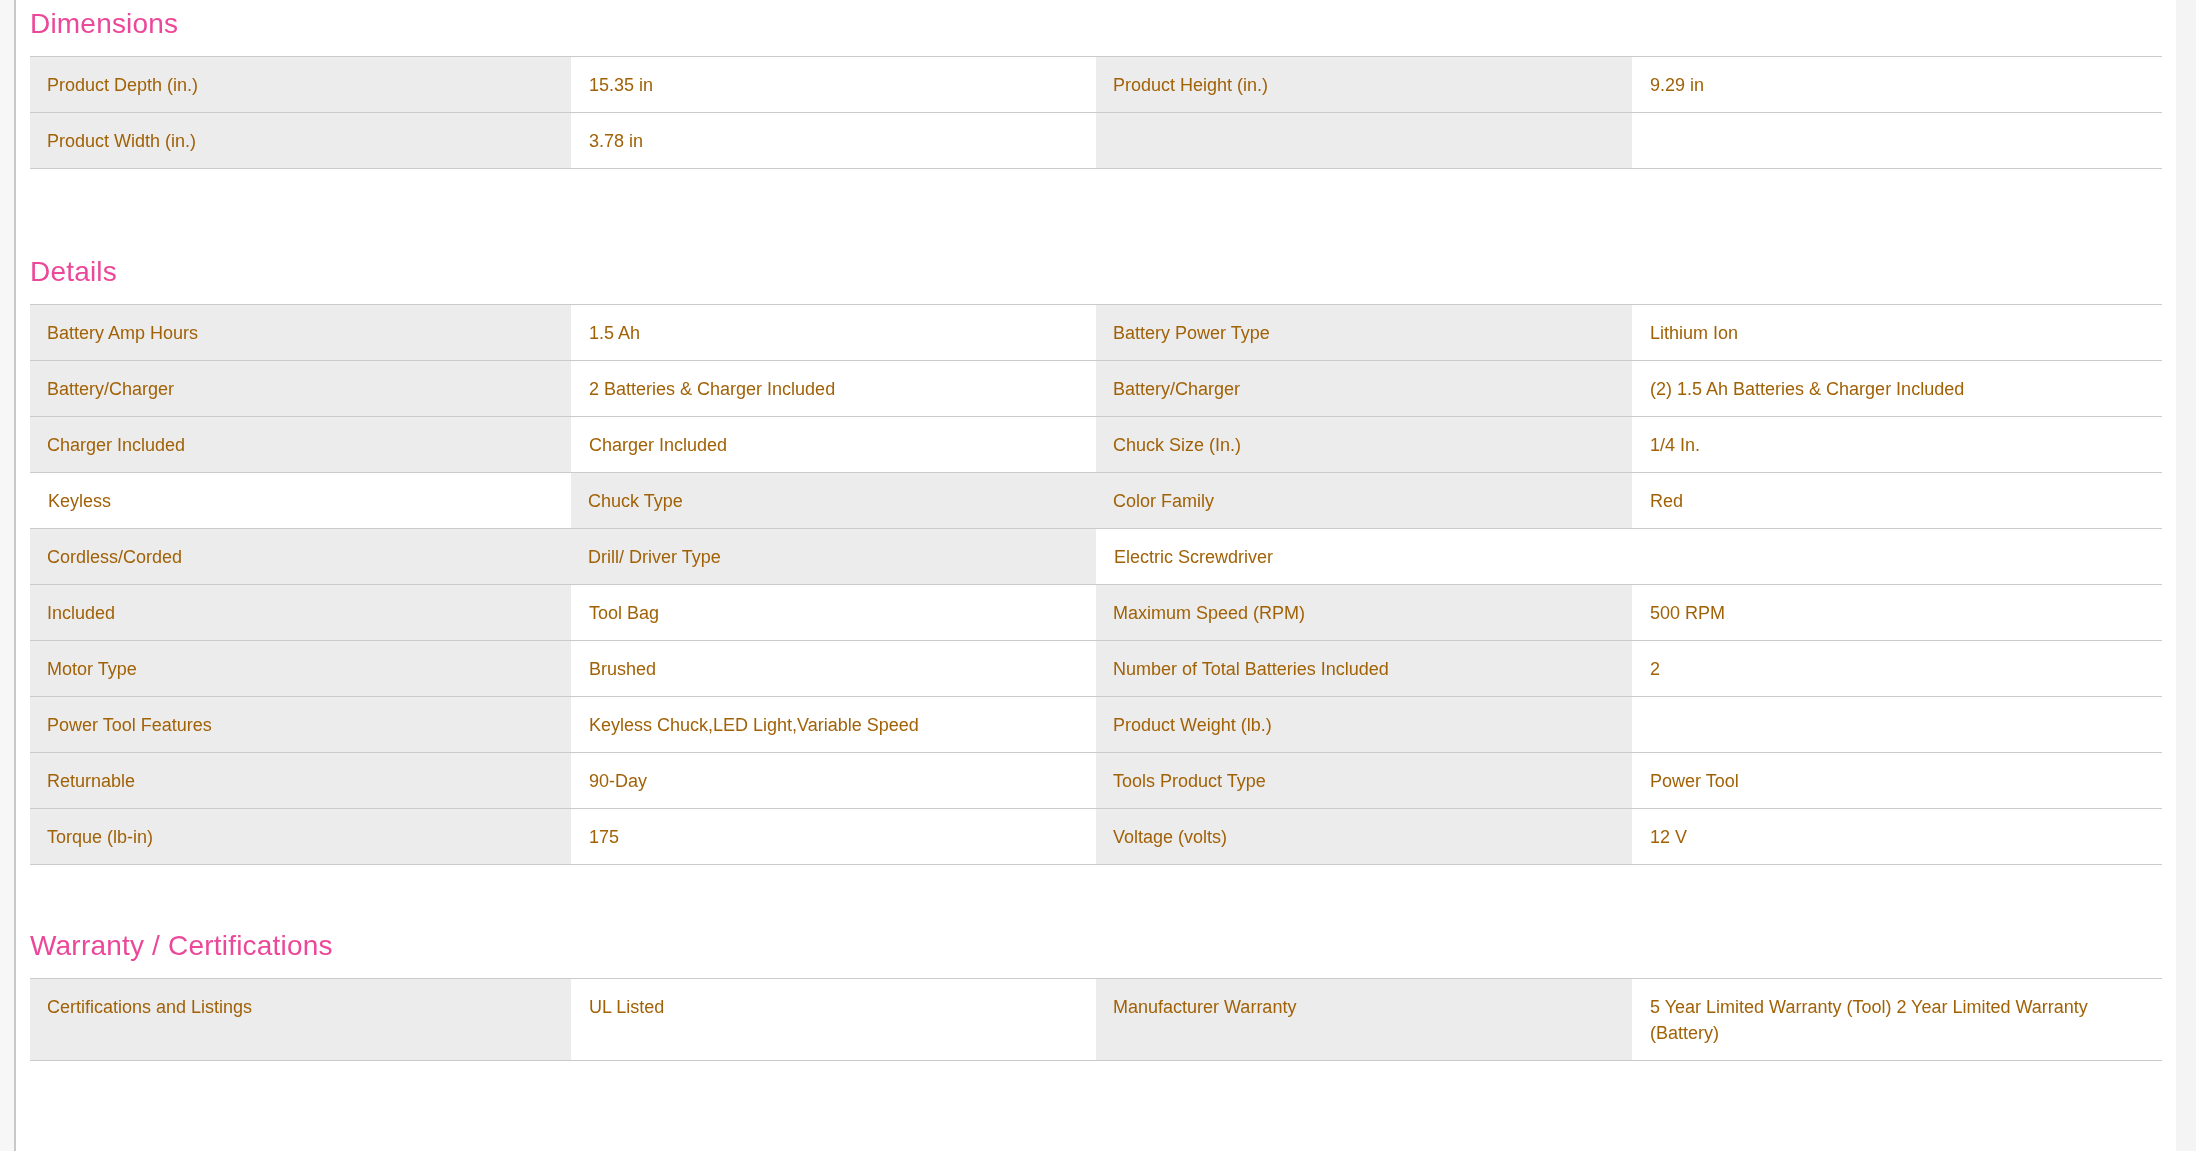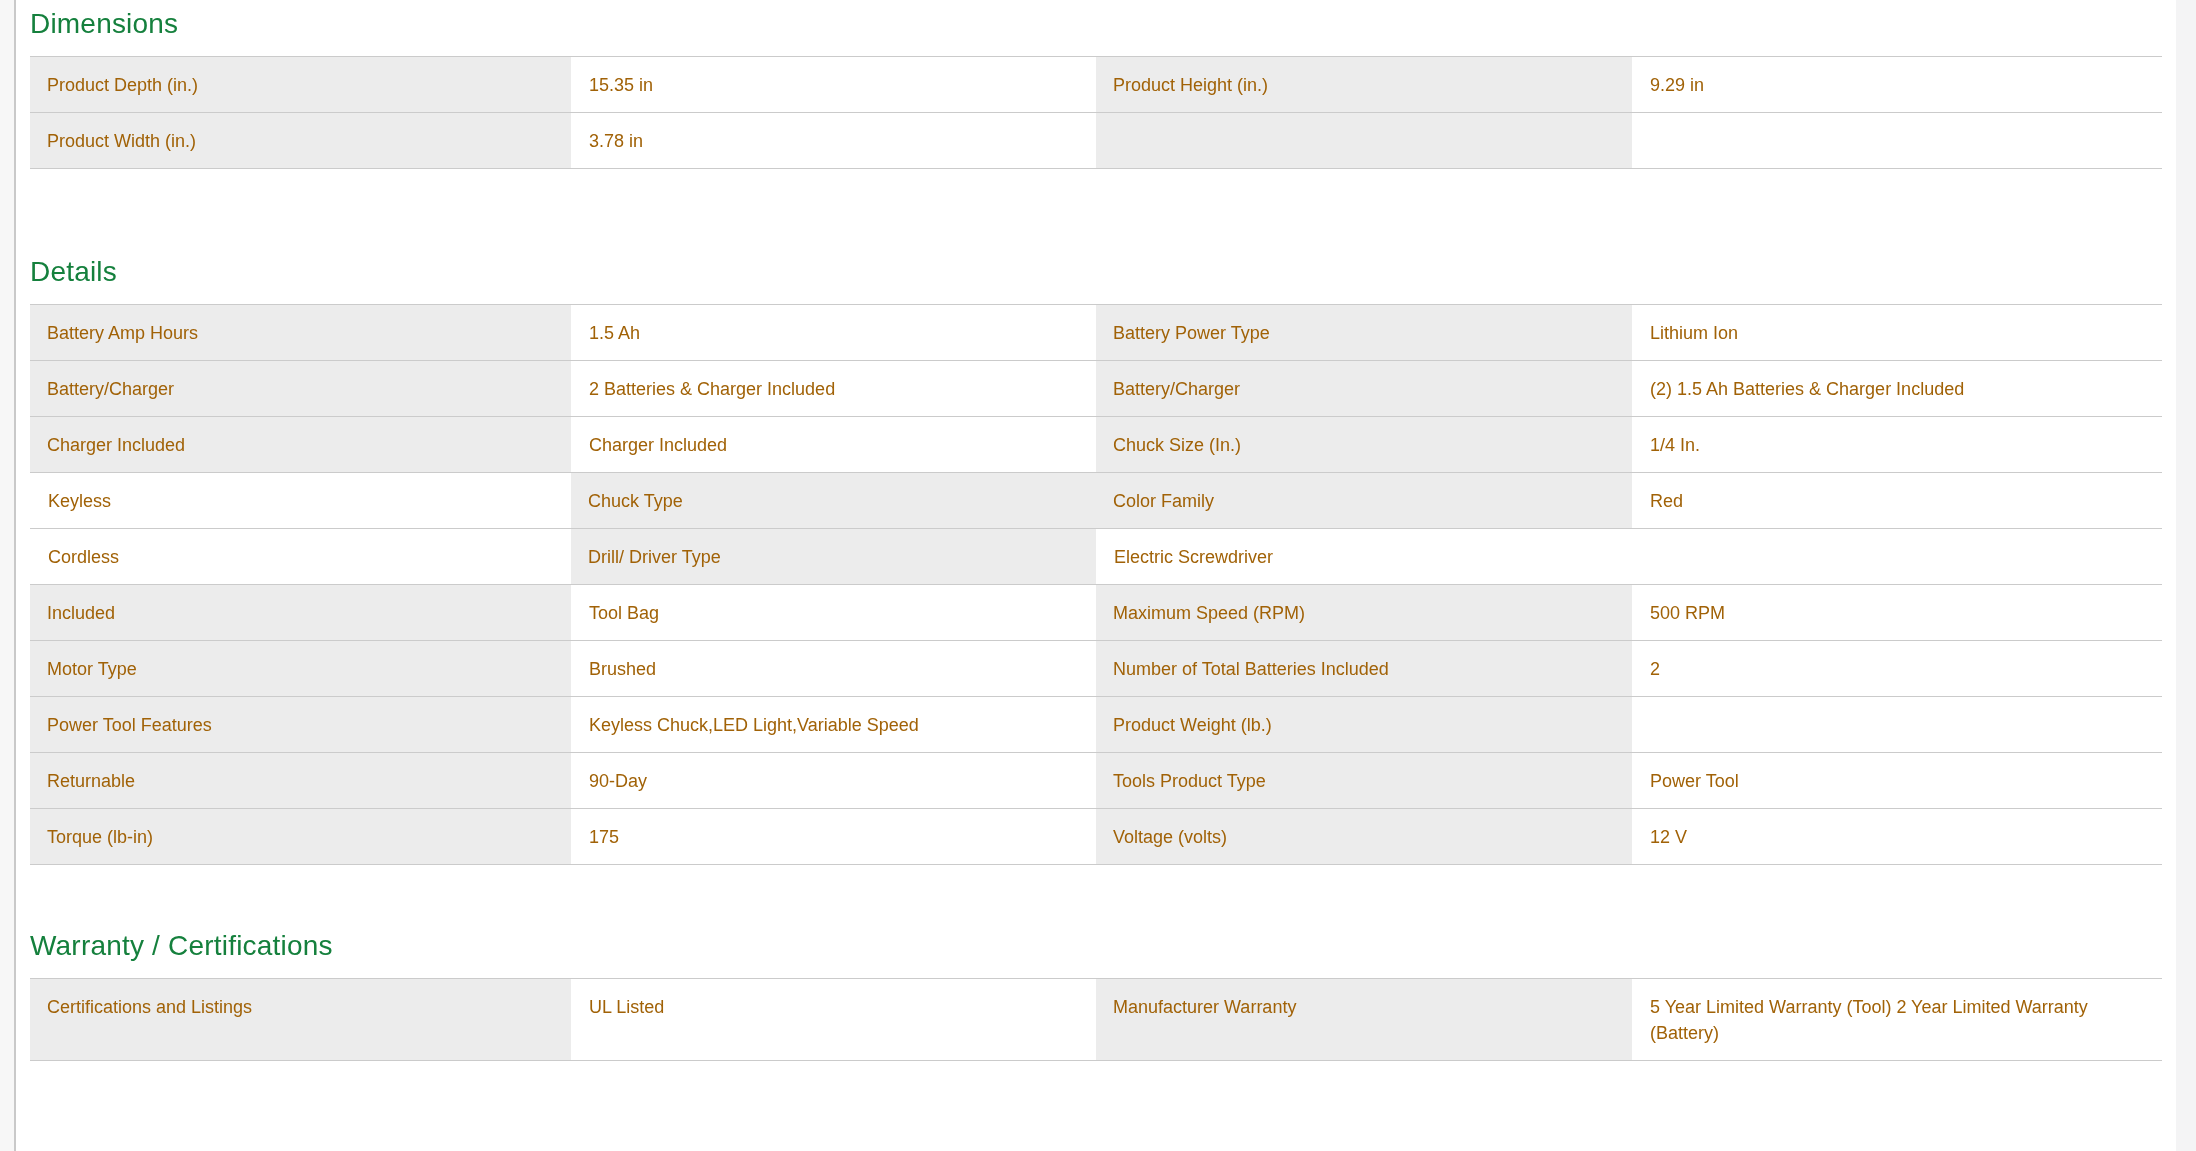--- a/index.html
+++ b/index.html
@@ -35,21 +35,21 @@
     left: 30px; top: 0;
     width: 2132px;
   }
   .spec-section { margin-top: 86px; }
   .spec-section:first-of-type { margin-top: 0; padding-top: 7px; }
   .spec-section:last-of-type { margin-top: 64px; }
   .section-title {
     font-size: 28px;
     line-height: 34px;
     font-weight: 500;
-    color: #15803d;
+    color: #ec4899;
     margin: 0 0 15px 0;
     letter-spacing: 0.2px;
   }
   .spec-table {
     border-top: 1px solid #cbcbcb;
     width: 2132px;
   }
   .spec-row {
     display: grid;
     grid-template-columns: 541px 525px 536px 530px;
@@ -116,21 +116,21 @@
           <div class="cell label">Chuck Size (In.)</div>
           <div class="cell value">1/4 In.</div>
         </div>
         <div class="spec-row">
           <div class="cell value">Keyless</div>
           <div class="cell label">Chuck Type</div>
           <div class="cell label">Color Family</div>
           <div class="cell value">Red</div>
         </div>
         <div class="spec-row">
-          <div class="cell value">Cordless</div>
+          <div class="cell label">Cordless/Corded</div>
           <div class="cell label">Drill/ Driver Type</div>
           <div class="cell value">Electric Screwdriver</div>
         </div>
         <div class="spec-row">
           <div class="cell label">Included</div>
           <div class="cell value">Tool Bag</div>
           <div class="cell label">Maximum Speed (RPM)</div>
           <div class="cell value">500 RPM</div>
         </div>
         <div class="spec-row">

